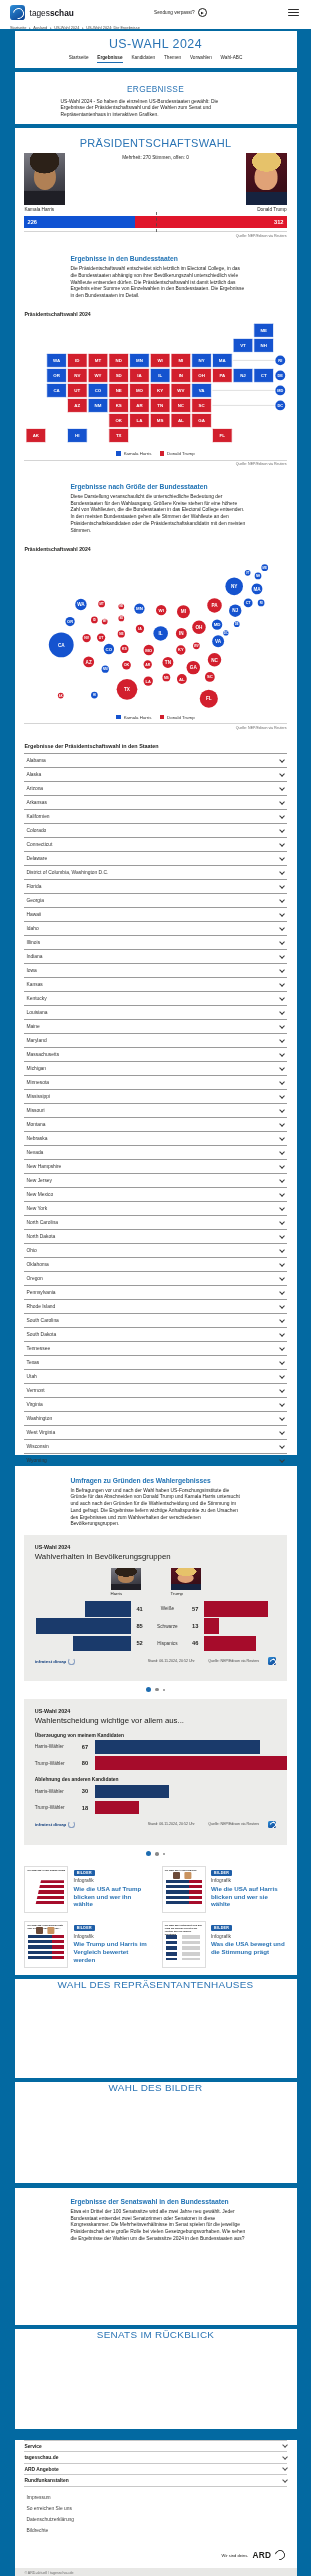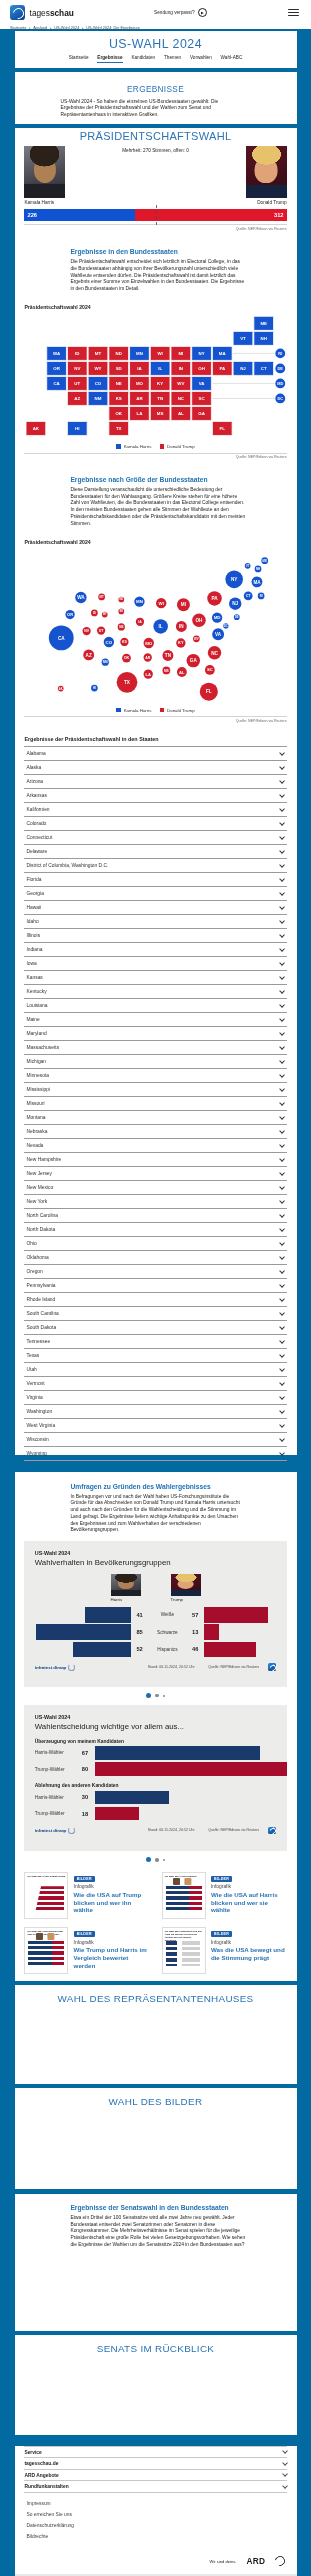--- a/index.html
+++ b/index.html
@@ -35,21 +35,21 @@
   .quelle{font-size:3.6px;color:#6b6b6b;text-align:right;margin-top:1.6px;}
   .legend{display:flex;justify-content:center;gap:8.3px;align-items:center;font-size:4.4px;color:#333;}
   .sw{width:4.7px;height:4.7px;display:inline-block;margin-right:2.6px;vertical-align:-0.5px;}
   .sw.d{background:#1553cf;} .sw.r{background:#d21f2d;}
   
   #intro{margin-top:4.1px;height:52px;}
   #intro .sec-title{padding-top:11.4px;font-size:8.3px;}
   #intro .para{margin-top:5.2px;}
   
   #praes{margin-top:4.1px;height:1327px;}
-  #praes>.sec-title{padding-top:2px;font-size:11px;}
+  #praes>.sec-title{padding-top:9px;font-size:11px;}
   #cand-row{display:flex;margin-top:4.1px;align-items:flex-start;}
   .portrait{width:41px;height:52px;flex:0 0 auto;position:relative;overflow:hidden;}
   .portrait.harris{background:linear-gradient(165deg,#7c7c84,#44444c 60%,#2c2c33);}
   .portrait.harris::before{content:"";position:absolute;left:50%;top:20%;width:54%;height:50%;transform:translateX(-50%);border-radius:48%;background:#b08055;}
   .portrait.harris::after{content:"";position:absolute;inset:0;background:radial-gradient(62% 40% at 50% 16%,#2c2118 0 58%,transparent 59%),linear-gradient(180deg,transparent 72%,#1f1f26 73%);}
   .portrait.trump{background:linear-gradient(165deg,#5a1420,#3a0e18 70%);}
   .portrait.trump::before{content:"";position:absolute;left:50%;top:22%;width:56%;height:48%;transform:translateX(-50%);border-radius:46%;background:#e0a277;}
   .portrait.trump::after{content:"";position:absolute;inset:0;background:radial-gradient(60% 34% at 50% 16%,#e6c26a 0 58%,transparent 59%),linear-gradient(180deg,transparent 74%,#16233f 75%);}
   #majority-note{flex:1;text-align:center;font-size:4.7px;color:#1d1d1b;padding-top:2.1px;}
   .cap-row{display:flex;justify-content:space-between;font-size:4.7px;margin-top:2.1px;}
@@ -60,21 +60,21 @@
   #maj-marker{position:absolute;top:-3.6px;height:19.7px;border-left:1px dashed #4a4a4a;opacity:.8;}
   .map-wrap{margin-top:5.2px;text-align:center;}
   svg text{font-family:"Liberation Sans","DejaVu Sans",sans-serif;}
   
   #acc-head{font-size:5.4px;font-weight:700;margin-top:13.5px;}
   #acc{margin-top:4.1px;}
   .acc-row{display:flex;align-items:center;justify-content:space-between;height:13px;border-top:0.5px solid #9a9a9a;font-size:4.9px;color:#333;cursor:pointer;padding:0 2.1px;}
   .acc-row:last-child{border-bottom:0.5px solid #9a9a9a;}
   .chev{width:3.1px;height:3.1px;border-right:0.8px solid #3a3a3a;border-bottom:0.8px solid #3a3a3a;transform:rotate(45deg);margin-top:-1.6px;flex:0 0 auto;}
   
-  #umfragen{margin-top:17px;height:509px;}
+  #umfragen{margin-top:11px;height:509px;}
   #umfragen .subhead{padding-top:10.4px;}
   .chart-card{background:#ececea;margin-top:7.3px;padding:0 10.4px;overflow:hidden;}
   #card1{height:146px;} #card2{height:146px;}
   .kicker{font-size:5.4px;font-weight:700;margin-top:8.3px;}
   .chart-title{font-size:7.8px;margin-top:2.6px;}
   #c1-photos{display:flex;justify-content:center;gap:30px;margin-top:6.7px;}
   .mini-portrait{width:30px;height:22px;}
   .mini-caption{font-size:4.4px;margin-top:1.6px;}
   #c1-rows{margin-top:4.7px;}
   .c1row{display:grid;grid-template-columns:96px 17.6px 38px 17.6px 1fr;align-items:center;height:15.6px;margin-bottom:1.6px;}
@@ -112,32 +112,32 @@
   .thumb.v2 .bars::after,.thumb.v3 .bars::after{content:"";position:absolute;right:0;width:34%;top:0;bottom:0;background:repeating-linear-gradient(180deg,#a60c2b 0 3.1px,transparent 3.1px 5.2px);}
   .thumb.v2 .bars::before,.thumb.v3 .bars::before{content:"";position:absolute;left:20%;top:-8.3px;width:7.3px;height:7.3px;background:#6b4a38;border-radius:1px;box-shadow:11.4px 0 0 #c9935f;}
   .thumb.v4 .bars{background:repeating-linear-gradient(180deg,#1d3c6d 0 3.6px,transparent 3.6px 5.7px);width:26%;}
   .thumb.v4 .bars::after{content:"";position:absolute;left:150%;width:160%;top:0;bottom:0;background:repeating-linear-gradient(180deg,#cfcfcf 0 3.6px,transparent 3.6px 5.7px);}
   .badge{display:inline-block;background:#1f5fa8;color:#fff;font-size:3.6px;font-weight:700;letter-spacing:0.3px;padding:1px 3.1px;border-radius:1px;}
   .teaser .kick{font-size:4.9px;color:#444;margin-top:2.6px;}
   .teaser .tl{font-size:6.2px;font-weight:700;color:#2b74b4;line-height:7.8px;margin-top:1.6px;}
   
   .empty-sec{margin-top:4.1px;}
   #house{height:99px;} #senate{height:101px;} #rueck{height:100px;}
-  .empty-sec .sec-title{padding-top:8px;font-size:9.9px;}
+  .empty-sec .sec-title{padding-top:0;font-size:9.9px;}
   #senres{margin-top:4.1px;height:137px;}
   #senres .subhead{padding-top:10.4px;}
   
   #footer{margin-top:4.1px;height:139px;}
   #foot-acc{margin-top:11.4px;}
   .foot-row{display:flex;justify-content:space-between;align-items:center;height:10.4px;border-top:0.5px solid #c8c8c8;font-size:4.9px;font-weight:700;color:#1d1d1b;cursor:pointer;}
   .foot-row:last-child{border-bottom:0.5px solid #c8c8c8;}
   .foot-row .chev{border-color:#555;}
   #foot-links{margin-top:5.2px;}
   .foot-link{font-size:4.9px;color:#3f3f3f;padding:3.1px 2.1px;cursor:pointer;}
-  #ard-brand{position:absolute;right:11.4px;bottom:18.7px;display:flex;align-items:center;gap:10px;}
+  #ard-brand{position:absolute;right:11.4px;bottom:18.7px;display:flex;align-items:center;gap:4px;}
   #ard-brand .tag{font-size:4.1px;color:#1d1d1b;}
   #ard-brand .ard{font-size:8.3px;font-weight:700;color:#1d1d1b;letter-spacing:0.3px;}
   #ard-brand .ring{width:7.8px;height:7.8px;border:1.2px solid #1d1d1b;border-radius:50%;border-left-color:transparent;transform:rotate(-35deg);}
   #copy-strip{position:absolute;left:0;right:0;bottom:0;height:11.4px;background:#e8e8e6;display:flex;align-items:center;padding-left:9.9px;font-size:3.6px;color:#6b6b6b;}
 </style>
 </head>
 <body>
 
 <div id="page">
 

